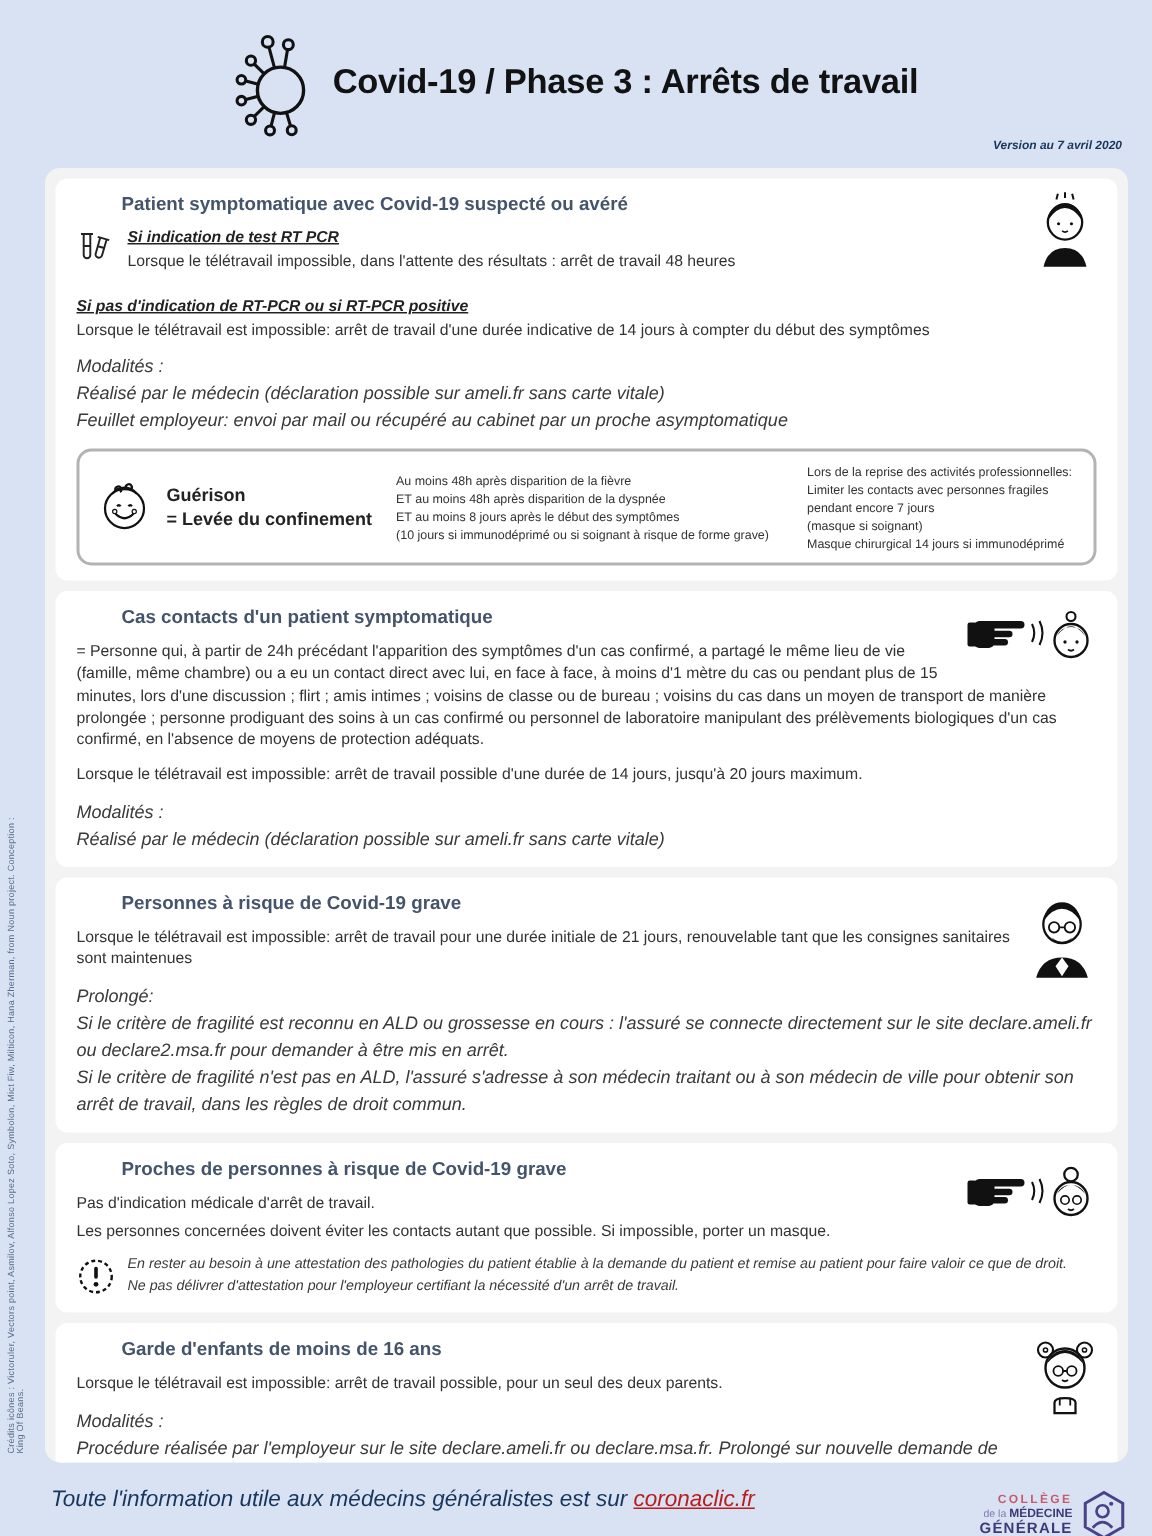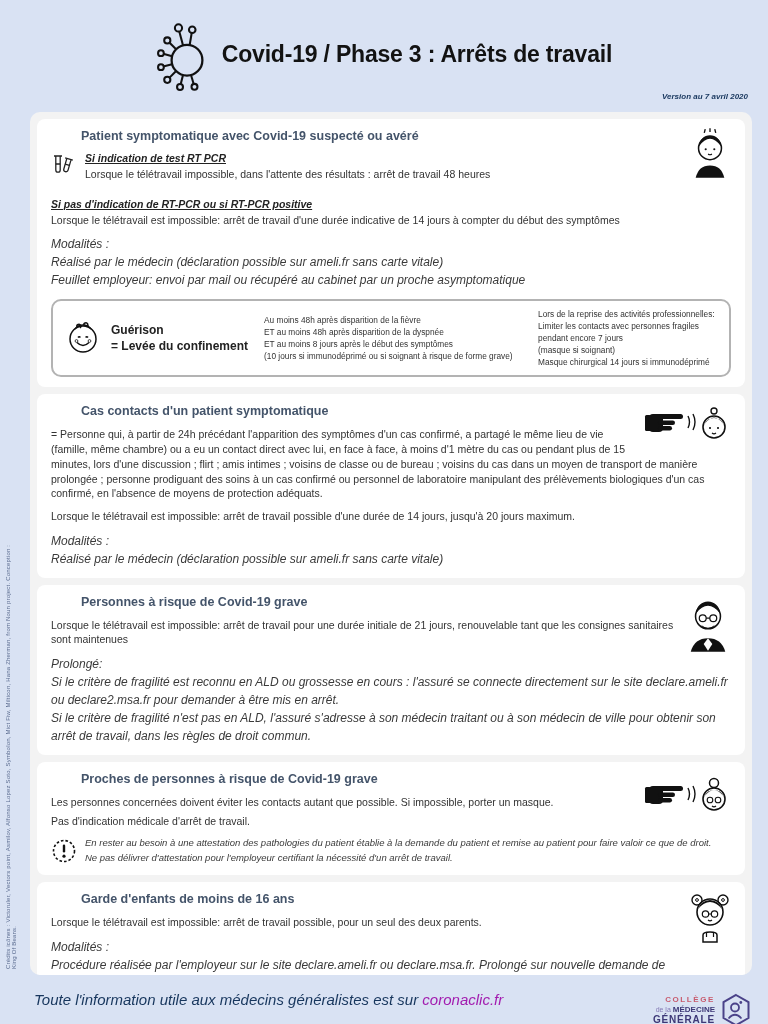--- a/index.html
+++ b/index.html
@@ -33,21 +33,21 @@
   
   .warn-row{display:flex;gap:8px;align-items:center;margin-top:8px;}
   .warn-text{font-size:9.5px;font-style:italic;color:#3a3a3a;line-height:1.5;}
 
   
   .credits{position:absolute;left:5px;bottom:55px;writing-mode:vertical-rl;transform:rotate(180deg);font-size:6px;color:#5b6c90;height:430px;letter-spacing:0.2px;}
 
   
   footer{position:absolute;left:0;right:0;bottom:0;height:49px;display:flex;align-items:center;justify-content:space-between;padding:0 16px 0 34px;box-sizing:border-box;}
   .foot-text{font-size:15px;font-style:italic;color:#17365d;}
-  .foot-text a{color:#a21caf;cursor:pointer;margin-top:17px;}
+  .foot-text a{color:#b91c1c;text-decoration:underline;cursor:pointer;margin-top:17px;}
   .logo{display:flex;align-items:center;gap:5px;margin-top:22px;}
   .logo-text{text-align:right;line-height:1.2;}
   .lg1{color:#c75b6e;font-size:8px;font-weight:bold;letter-spacing:1.6px;}
   .lg2{font-size:8px;color:#3d3877;font-weight:bold;}
   .lg2 .dela{color:#8278b4;font-weight:normal;font-size:7px;letter-spacing:0;}
   .lg3{font-size:10px;color:#3d3877;font-weight:bold;letter-spacing:0.8px;}
 
   svg{display:block;}
 </style>
 </head>
@@ -226,22 +226,22 @@
             <circle cx="71" cy="13" r="4.5" stroke="#111" stroke-width="1.5"></circle>
             <circle cx="71" cy="29" r="11" stroke="#111" stroke-width="1.6"></circle>
             <path d="M61.5 26 a10.5 10.5 0 0 1 19 0 q-5-6-9.5-6 t-9.5 6 z" fill="#111"></path>
             <circle cx="67" cy="30" r="2.8" stroke="#111" stroke-width="1.1"></circle>
             <circle cx="75" cy="30" r="2.8" stroke="#111" stroke-width="1.1"></circle>
             <path d="M69 36 q2 1.6 4 0" stroke="#111" stroke-width="1.2"></path>
           </g>
         </svg>
       </span>
       <h2>Proches de personnes à risque de Covid-19 grave</h2>
+      <p class="body">Pas d'indication médicale d'arrêt de travail.</p>
       <p class="body">Les personnes concernées doivent éviter les contacts autant que possible. Si impossible, porter un masque.</p>
-      <p class="body">Pas d'indication médicale d'arrêt de travail.</p>
       <div class="warn-row">
         <span>
           <svg width="26" height="26" viewBox="0 0 26 26" fill="none">
             <circle cx="13" cy="13" r="10.5" stroke="#111" stroke-width="1.6" stroke-dasharray="2.6 2"></circle>
             <rect x="11.8" y="6.5" width="2.4" height="8" rx="1.2" fill="#111"></rect>
             <circle cx="13" cy="18.2" r="1.6" fill="#111"></circle>
           </svg>
         </span>
         <div class="warn-text">
           <div>En rester au besoin à une attestation des pathologies du patient établie à la demande du patient et remise au patient pour faire valoir ce que de droit.</div>

